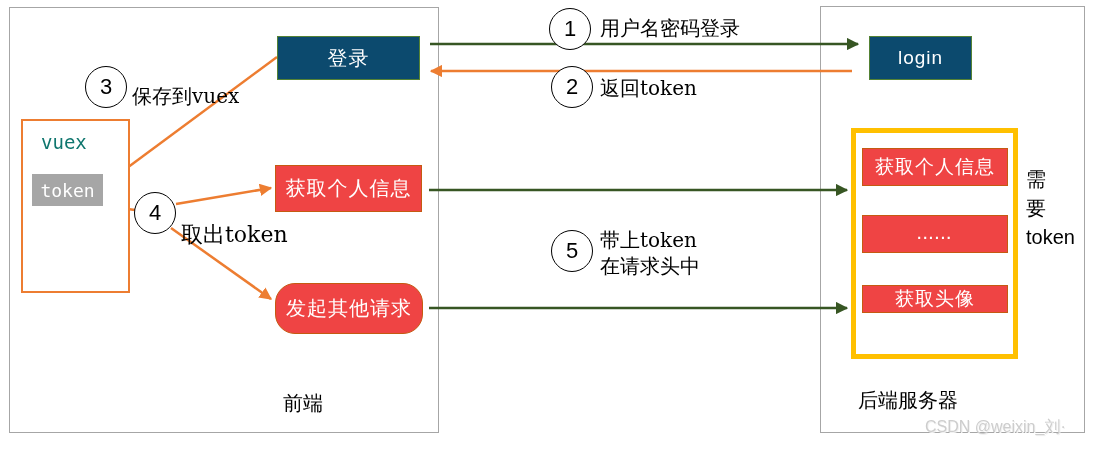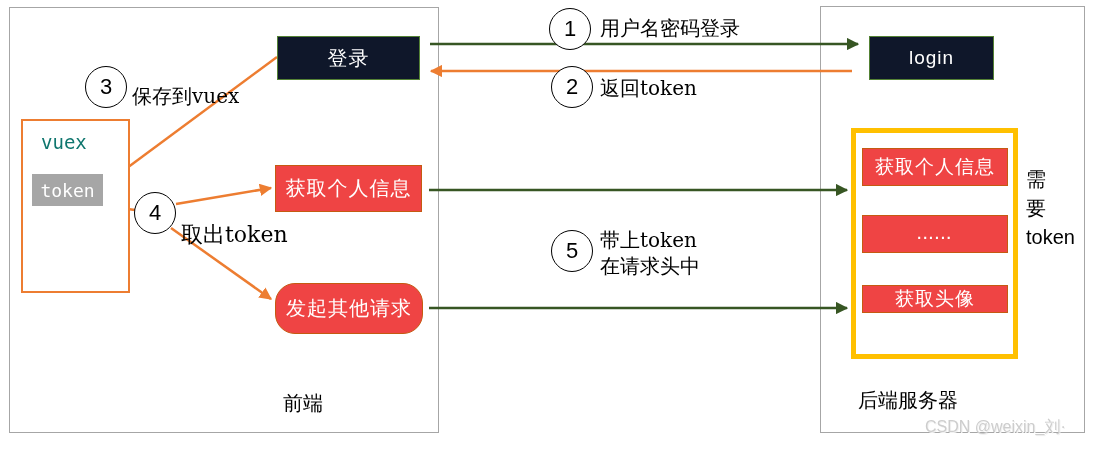--- a/index.html
+++ b/index.html
@@ -8,21 +8,21 @@
     font-family:"Liberation Sans",sans-serif;overflow:hidden;
   }
   .container-box{
     position:absolute;background:#ffffff;border:1.5px solid #A6A6A6;
   }
   .node{
     position:absolute;display:flex;align-items:center;justify-content:center;
     color:#ffffff;font-size:20px;letter-spacing:1px;
     font-family:"Liberation Sans",sans-serif;box-sizing:border-box;
   }
-  .green-node{background:#0f172a;border:1.5px solid #548235;}
+  .green-node{background:#0c4a6e;border:1.5px solid #548235;}
   .orange-node{background:#ef4444;border:1.5px solid #C55A11;}
   .vuex-box{
     position:absolute;left:21px;top:119px;width:109px;height:174px;
     border:2px solid #ED7D31;background:#fff;box-sizing:border-box;
   }
   .vuex-title{
     position:absolute;left:41px;top:131px;font-size:19px;color:#0f766e;
     font-family:"DejaVu Sans Mono",monospace;
   }
   .token-box{
@@ -91,21 +91,21 @@
   <div class="node green-node" style="left:277px;top:36px;width:143px;height:44px;">登录</div>
   <div class="node orange-node" style="left:275px;top:165px;width:147px;height:47px;">获取个人信息</div>
   <div class="node orange-node" style="left:275px;top:283px;width:148px;height:51px;border-radius:20px;">发起其他请求</div>
 
   <div class="vuex-box"></div>
   <div class="vuex-title">vuex</div>
   <div class="token-box">token</div>
 
   <div class="zone-label" style="left:283px;top:390px;">前端</div>
 
-  <div class="node green-node" style="left:869px;top:36px;width:125px;height:44px;font-size:19px;">login</div>
+  <div class="node green-node" style="left:869px;top:36px;width:103px;height:44px;font-size:19px;">login</div>
 
   <div class="yellow-group"></div>
   <div class="node orange-node" style="left:862px;top:148px;width:146px;height:38px;font-size:19px;">获取个人信息</div>
   <div class="node orange-node dots" style="left:862px;top:215px;width:146px;height:38px;">......</div>
   <div class="node orange-node" style="left:862px;top:285px;width:146px;height:28px;font-size:19px;">获取头像</div>
 
   <div class="need-token">
     <div>需</div>
     <div>要</div>
     <div>token</div>

